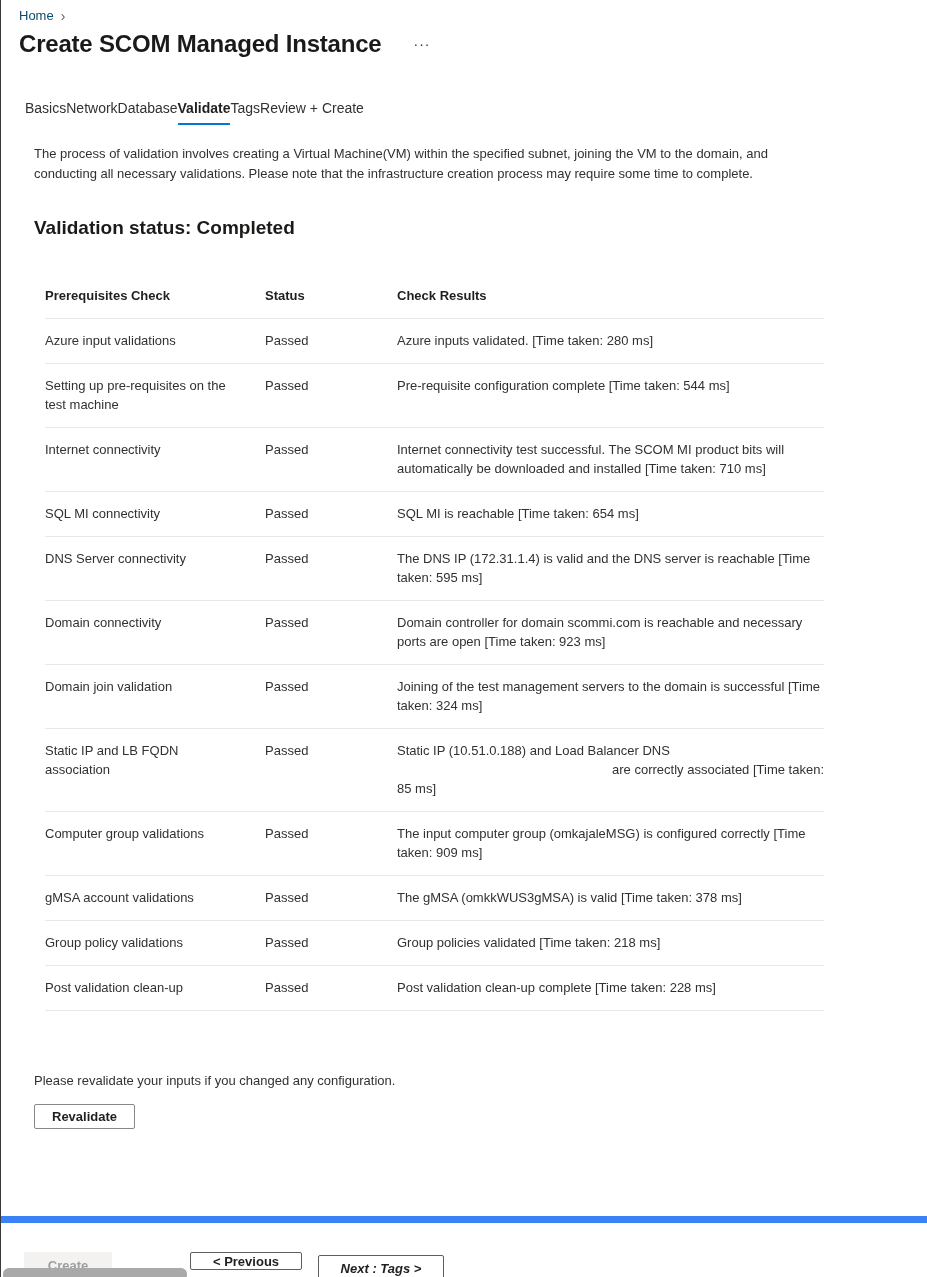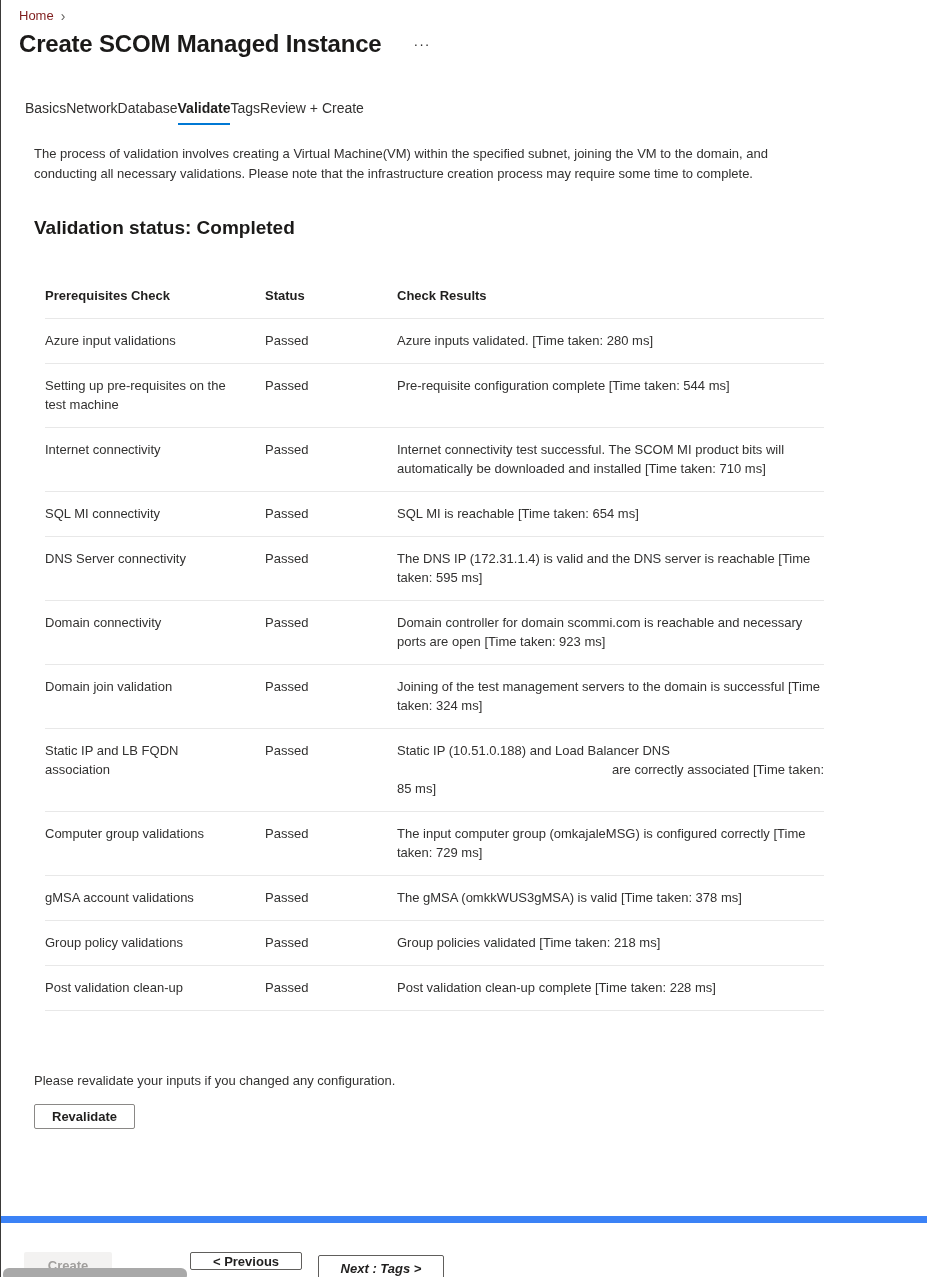--- a/index.html
+++ b/index.html
@@ -17,21 +17,21 @@
 
   
   .breadcrumb {
     padding: 8px 0 0 18px;
     font-size: 13px;
     display: flex;
     align-items: center;
     gap: 7px;
   }
   .breadcrumb a {
-    color: #7f1d1d;
+    color: #0c4a6e;
     text-decoration: none;
     cursor: pointer;
   }
   .breadcrumb .chev {
     color: #605e5c;
     font-size: 14px;
     line-height: 1;
   }
 
   
@@ -273,21 +273,21 @@
         <td>Passed</td>
         <td>
           <div>Static IP (10.51.0.188) and Load Balancer DNS</div>
           <div class="line-right">are correctly associated [Time taken:</div>
           <div>85 ms]</div>
         </td>
       </tr>
       <tr>
         <td>Computer group validations</td>
         <td>Passed</td>
-        <td>The input computer group (omkajaleMSG) is configured correctly [Time taken: 729 ms]</td>
+        <td>The input computer group (omkajaleMSG) is configured correctly [Time taken: 909 ms]</td>
       </tr>
       <tr>
         <td>gMSA account validations</td>
         <td>Passed</td>
         <td>The gMSA (omkkWUS3gMSA) is valid [Time taken: 378 ms]</td>
       </tr>
       <tr>
         <td>Group policy validations</td>
         <td>Passed</td>
         <td>Group policies validated [Time taken: 218 ms]</td>

